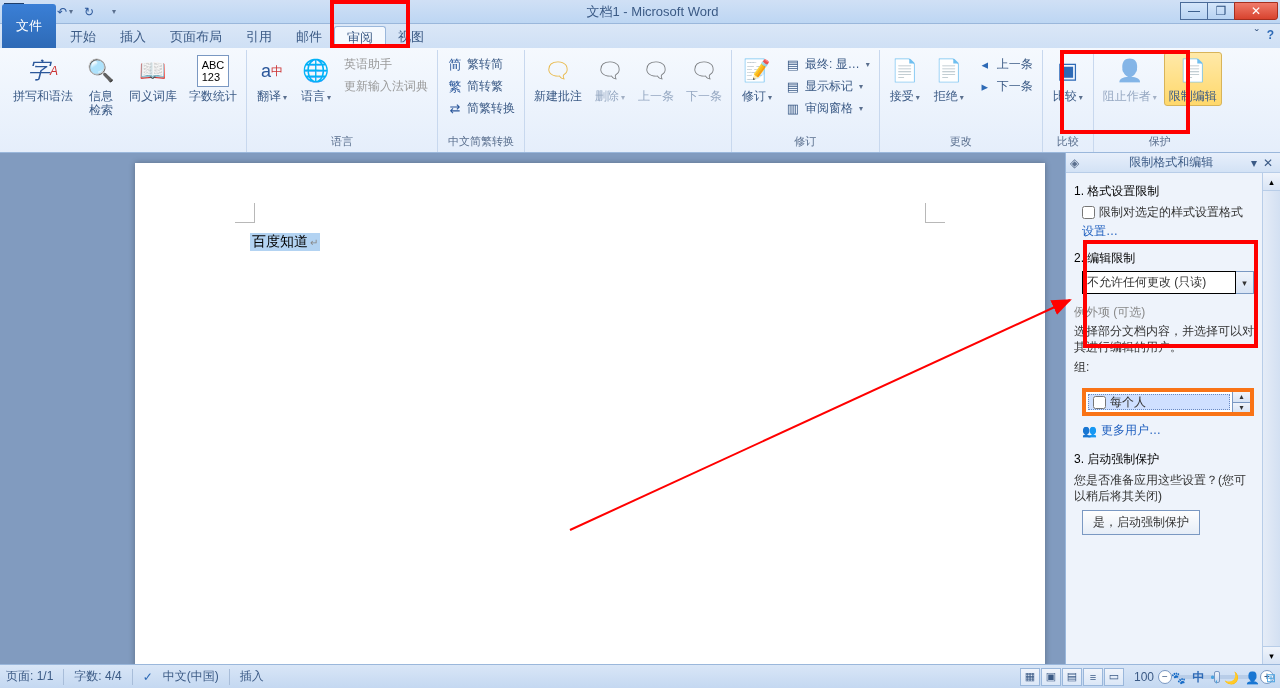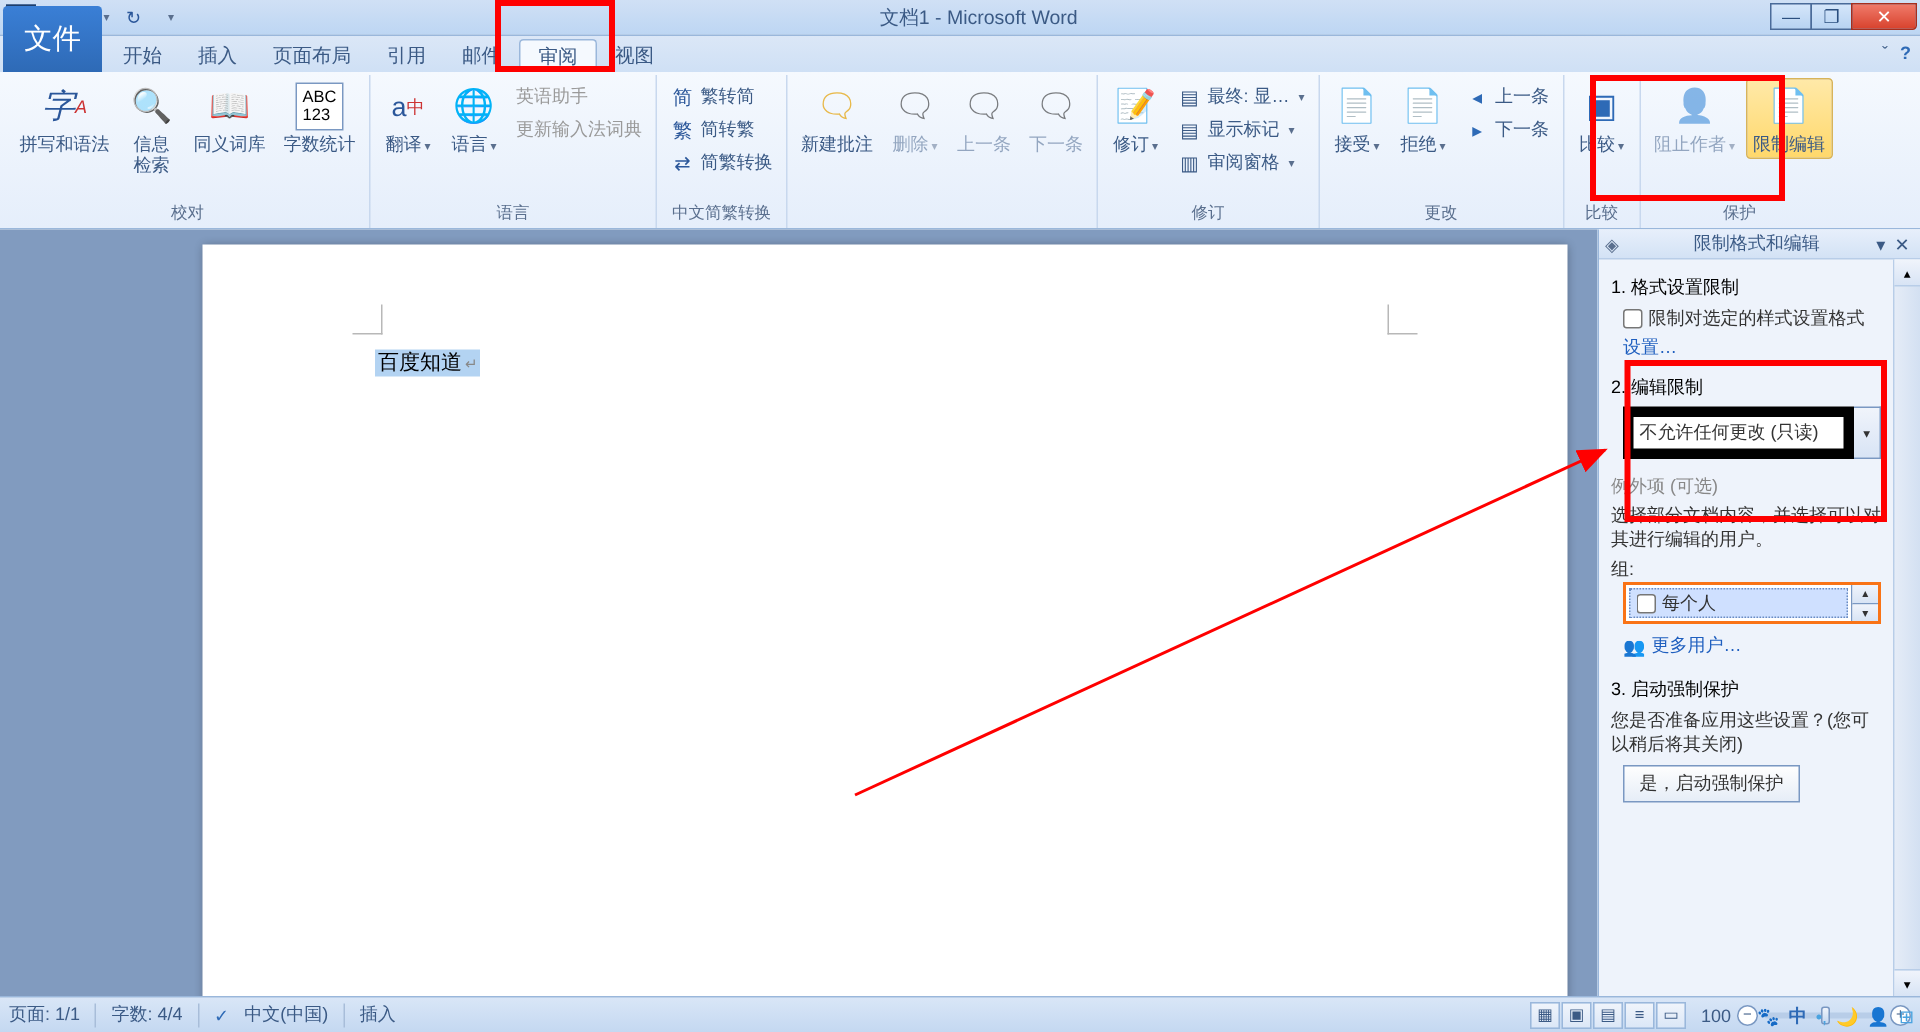--- a/index.html
+++ b/index.html
@@ -10,21 +10,21 @@
 .titlebar .word-icon { width: 20px; height: 18px; margin: 0 4px; background: #2b579a; color: #fff; display: flex; align-items: center; justify-content: center; font-weight: bold; font-size: 11px; border: 1px solid #1e3e6b; }
 .qat { display: flex; align-items: center; gap: 2px; margin-left: 2px; }
 .qat-btn { width: 22px; height: 20px; display: flex; align-items: center; justify-content: center; color: #2b579a; border: 1px solid transparent; border-radius: 2px; cursor: pointer; }
 .title-center { flex: 1; text-align: center; color: #3b5a85; font-size: 13px; }
 .winbtns { display: flex; height: 20px; margin-right: 2px; }
 .winbtn { width: 28px; height: 18px; border: 1px solid #4a6b99; margin-left: -1px; display: flex; align-items: center; justify-content: center; background: linear-gradient(#d5e6fa,#b7d3f2); color: #2b4f7f; cursor: pointer; }
 .winbtn.close { background: linear-gradient(#f07a6a,#d8432e); color: #fff; border-color: #a62e1e; width: 44px; border-radius: 0 0 3px 0; }
 
 
 .tabsrow { height: 24px; background: linear-gradient(#dbe7f7,#cfe0f5); display: flex; align-items: flex-end; padding-left: 2px; position: relative; }
-.file-tab { background: linear-gradient(#3a7fd6,#2e6ab6); color: #fff; padding: 22px 14px; border-radius: 3px 3px 0 0; margin-right: 2px; font-size: 19px; cursor: pointer; height: 22px; display: flex; align-items: center; }
+.file-tab { background: linear-gradient(#3a7fd6,#2e6ab6); color: #fff; padding: 22px 14px; border-radius: 3px 3px 0 0; margin-right: 2px; font-size: 13px; cursor: pointer; height: 22px; display: flex; align-items: center; }
 .tab { padding: 4px 12px; color: #3b5a85; font-size: 13px; cursor: pointer; height: 22px; display: flex; align-items: center; }
 .tab.active { background: #f5f9fe; border: 1px solid #9ab7db; border-bottom: none; border-radius: 3px 3px 0 0; }
 .tabs-right { position: absolute; right: 6px; top: 4px; display: flex; gap: 8px; color: #3b5a85; }
 .tabs-right span { cursor: pointer; }
 
 
 .hl { position: absolute; border: 4px solid #ff0000; pointer-events: none; z-index: 50; }
 
 
 .ribbon { height: 105px; background: linear-gradient(#f5f9fe,#e5eefb); border-bottom: 1px solid #9ab7db; display: flex; align-items: stretch; padding: 2px 4px 0 4px; }
@@ -55,23 +55,23 @@
 .taskpane { width: 215px; background: #eef3fb; border-left: 1px solid #9ab7db; display: flex; flex-direction: column; font-size: 12px; position: relative; }
 .tp-head { height: 20px; background: linear-gradient(#e7effb,#d3e2f5); border-bottom: 1px solid #b8cde8; display: flex; align-items: center; padding: 0 4px; color: #3b5a85; }
 .tp-head .t { flex: 1; margin-left: 46px; }
 .tp-head .x { cursor: pointer; padding: 0 3px; }
 .tp-body { flex: 1; padding: 6px 8px; overflow: hidden; color: #333; }
 .tp-body .sec-title { color: #000; margin: 4px 0 4px; }
 .linklike { color: #1f5fbf; cursor: pointer; }
 .checkbox-row { display: flex; align-items: flex-start; gap: 4px; margin: 2px 0 2px 8px; }
 .checkbox-row input { margin-top: 2px; }
 .dropdown { margin: 4px 0 4px 8px; display: flex; }
-.dropdown .ddbox { flex: 1; border: 7px solid #000000; background: #fff; padding: 2px 4px; color: #333; }
+.dropdown .ddbox { flex: 1; border: 1px solid #000000; background: #fff; padding: 2px 4px; color: #333; }
 .dropdown .ddarr { width: 18px; border: 1px solid #7a98c2; border-left: none; background: linear-gradient(#f0f4fb,#d8e4f5); display: flex; align-items: center; justify-content: center; cursor: pointer; font-size: 9px; }
-.groups-box { margin: 0 0 4px 8px; border: 2px solid #f97316; background: #fff; height: 28px; display: flex; }
+.groups-box { margin: 12px 0 4px 8px; border: 4px solid #f97316; background: #fff; height: 28px; display: flex; }
 .groups-box .gb-inner { flex: 1; padding: 2px 4px; display: flex; align-items: center; gap: 4px; background: #cfe0ff; border: 1px dotted #6a8bc2; margin: 2px; }
 .groups-box .gb-scroll { width: 18px; border-left: 1px solid #7a98c2; display: flex; flex-direction: column; }
 .groups-box .gb-scroll div { flex: 1; display: flex; align-items: center; justify-content: center; font-size: 8px; cursor: pointer; background: linear-gradient(#f0f4fb,#d8e4f5); }
 .groups-box .gb-scroll div:first-child { border-bottom: 1px solid #7a98c2; }
 .tp-btn { margin: 6px 0 6px 8px; padding: 3px 10px; border: 1px solid #7a98c2; background: linear-gradient(#fefefe,#e6edf7); cursor: pointer; color: #333; }
 .tp-footer { border-top: 1px solid #c8d8ee; padding: 6px 8px; }
 .tp-scroll { width: 18px; background: linear-gradient(90deg,#e5ecf7,#d3e0f2); border-left: 1px solid #b8cde8; display: flex; flex-direction: column; align-items: center; }
 .tp-scroll .arr { height: 18px; width: 100%; display: flex; align-items: center; justify-content: center; font-size: 9px; cursor: pointer; background: linear-gradient(#f0f4fb,#d8e4f5); border-bottom: 1px solid #b8cde8; }
 .tp-scroll .arr.bot { border-top: 1px solid #b8cde8; border-bottom: none; }
 .tp-scroll .track { flex: 1; }
@@ -148,21 +148,20 @@
         </div>
       <div class="bigbtn">
           <div class="ic">📖</div>
           <div class="lbl">同义词库</div>
         </div>
       <div class="bigbtn">
           <div class="ic" style="font-size:11px;border:1px solid #7a98c2;padding:1px 2px;background:#fff">ABC<br>123</div>
           <div class="lbl">字数统计</div>
         </div>
     </div>
-    <div class="group-label">校对</div>
   </div>
 
   <div class="group">
     <div class="group-body">
       <div class="bigbtn">
           <div class="ic" style="color:#2b579a;font-size:18px">a<span style="color:#c33">中</span></div>
           <div class="lbl"><span>翻译</span><span class="dd">▾</span></div>
         </div>
       <div class="bigbtn">
           <div class="ic">🌐</div>

